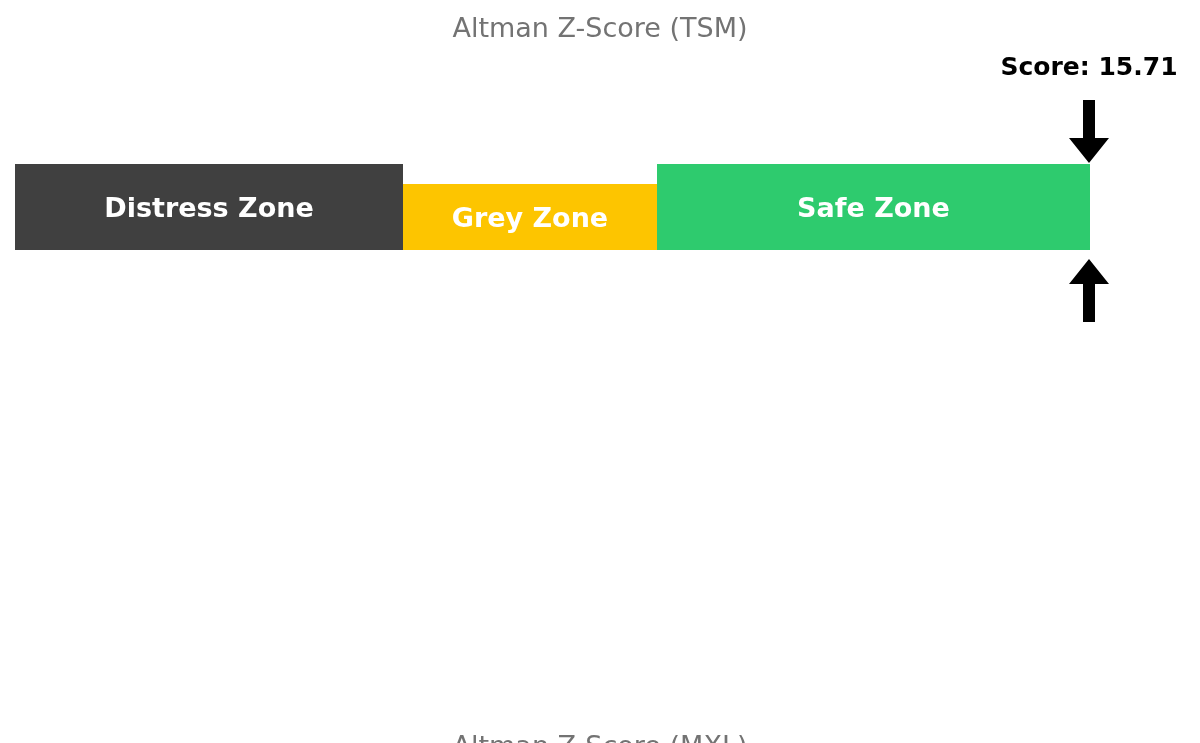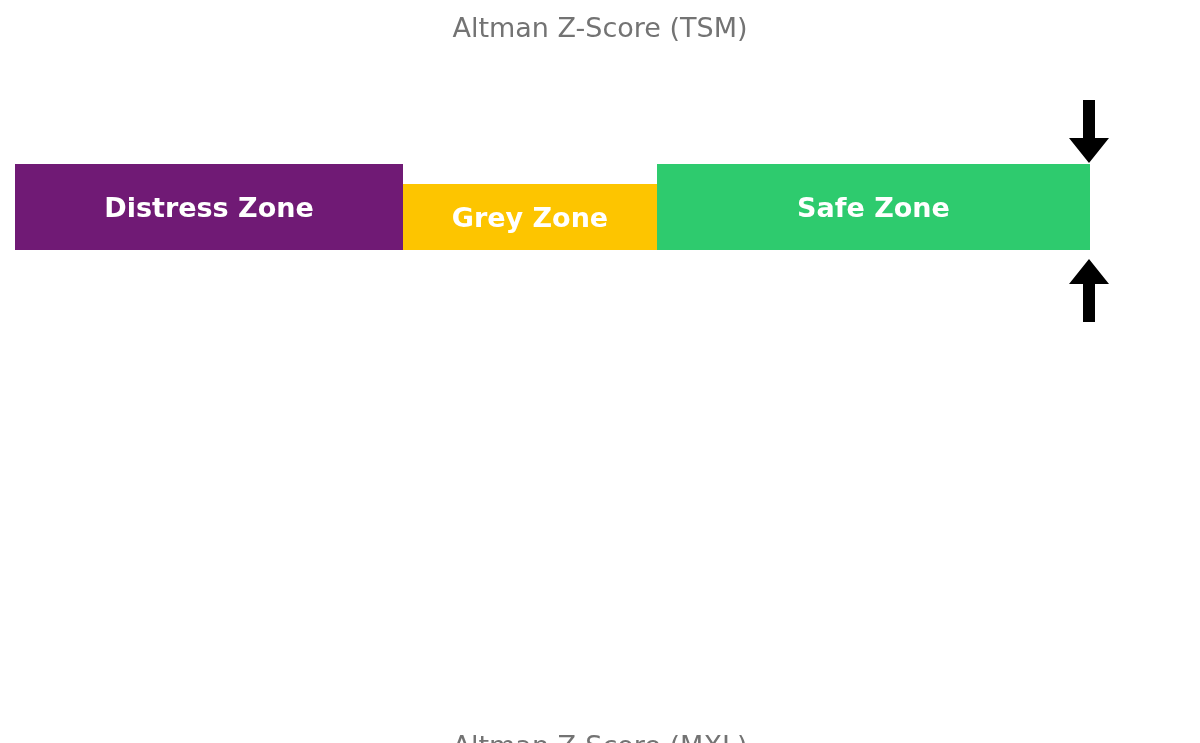--- a/index.html
+++ b/index.html
@@ -72,21 +72,21 @@
     display: flex;
     align-items: center;
     justify-content: center;
     color: #ffffff;
     font-family: "DejaVu Sans", sans-serif;
     font-size: 27px;
     font-weight: bold;
     white-space: nowrap;
     box-sizing: border-box;
   }
-  .zone-distress { background: #701a75; }
+  .zone-distress { background: #404040; }
   .zone-grey     { background: #fdc500; }
   .zone-safe     { background: #2ecb6e; }
 
   
   .arrow {
     position: absolute;
     width: 52px;
   }
   .arrow svg { display: block; }
 
@@ -95,20 +95,21 @@
 </style>
 </head>
 <body>
 
 <div class="canvas">
 
   <div class="panel" id="panel-tsm">
 
     <div class="chart-title" id="title-tsm">Altman Z-Score (TSM)</div>
 
+    <div class="score-label" id="score-tsm">Score: 15.71</div>
 
     <div class="arrow" id="arrow-tsm-top">
       <svg width="52" height="64" viewBox="0 0 52 64" xmlns="http://www.w3.org/2000/svg">
         <path d="M20 0 H32 V38 H46 L26 63 L6 38 H20 Z" fill="#000000"></path>
       </svg>
     </div>
 
     <div class="zone-bar" id="bar-tsm">
       <div class="zone zone-distress" style="width:36.09%;">
         <span>Distress Zone</span>

